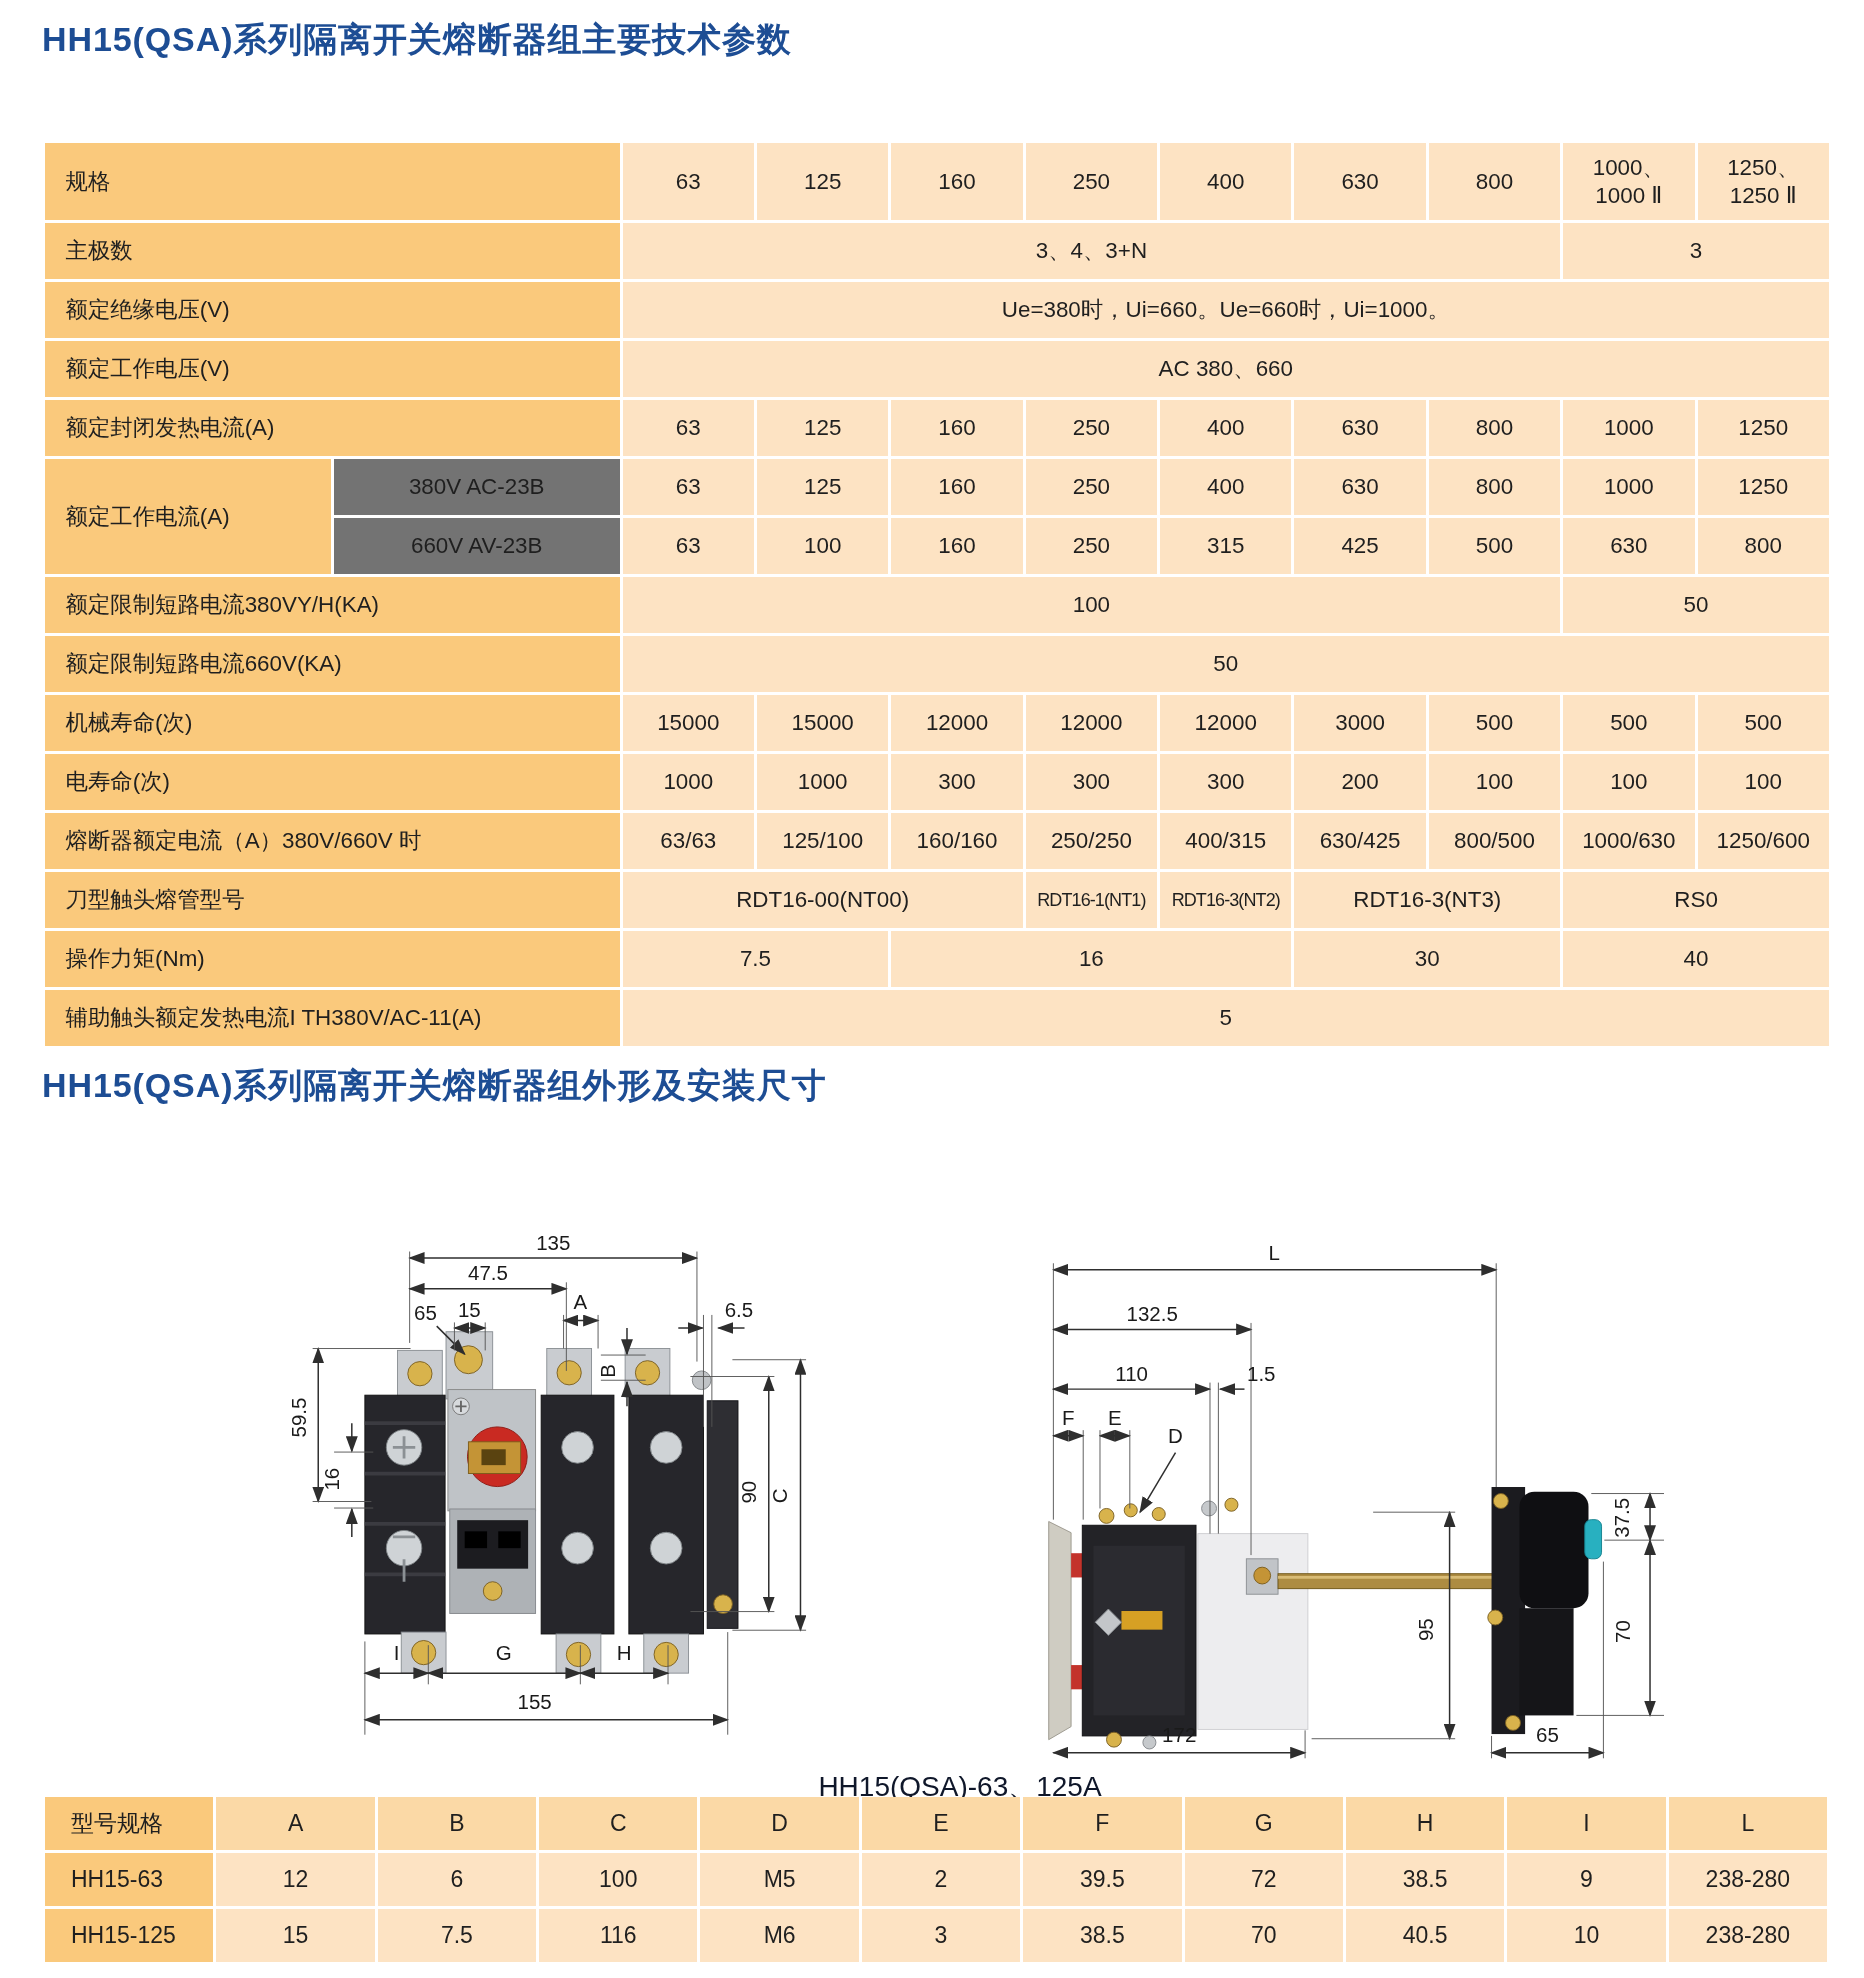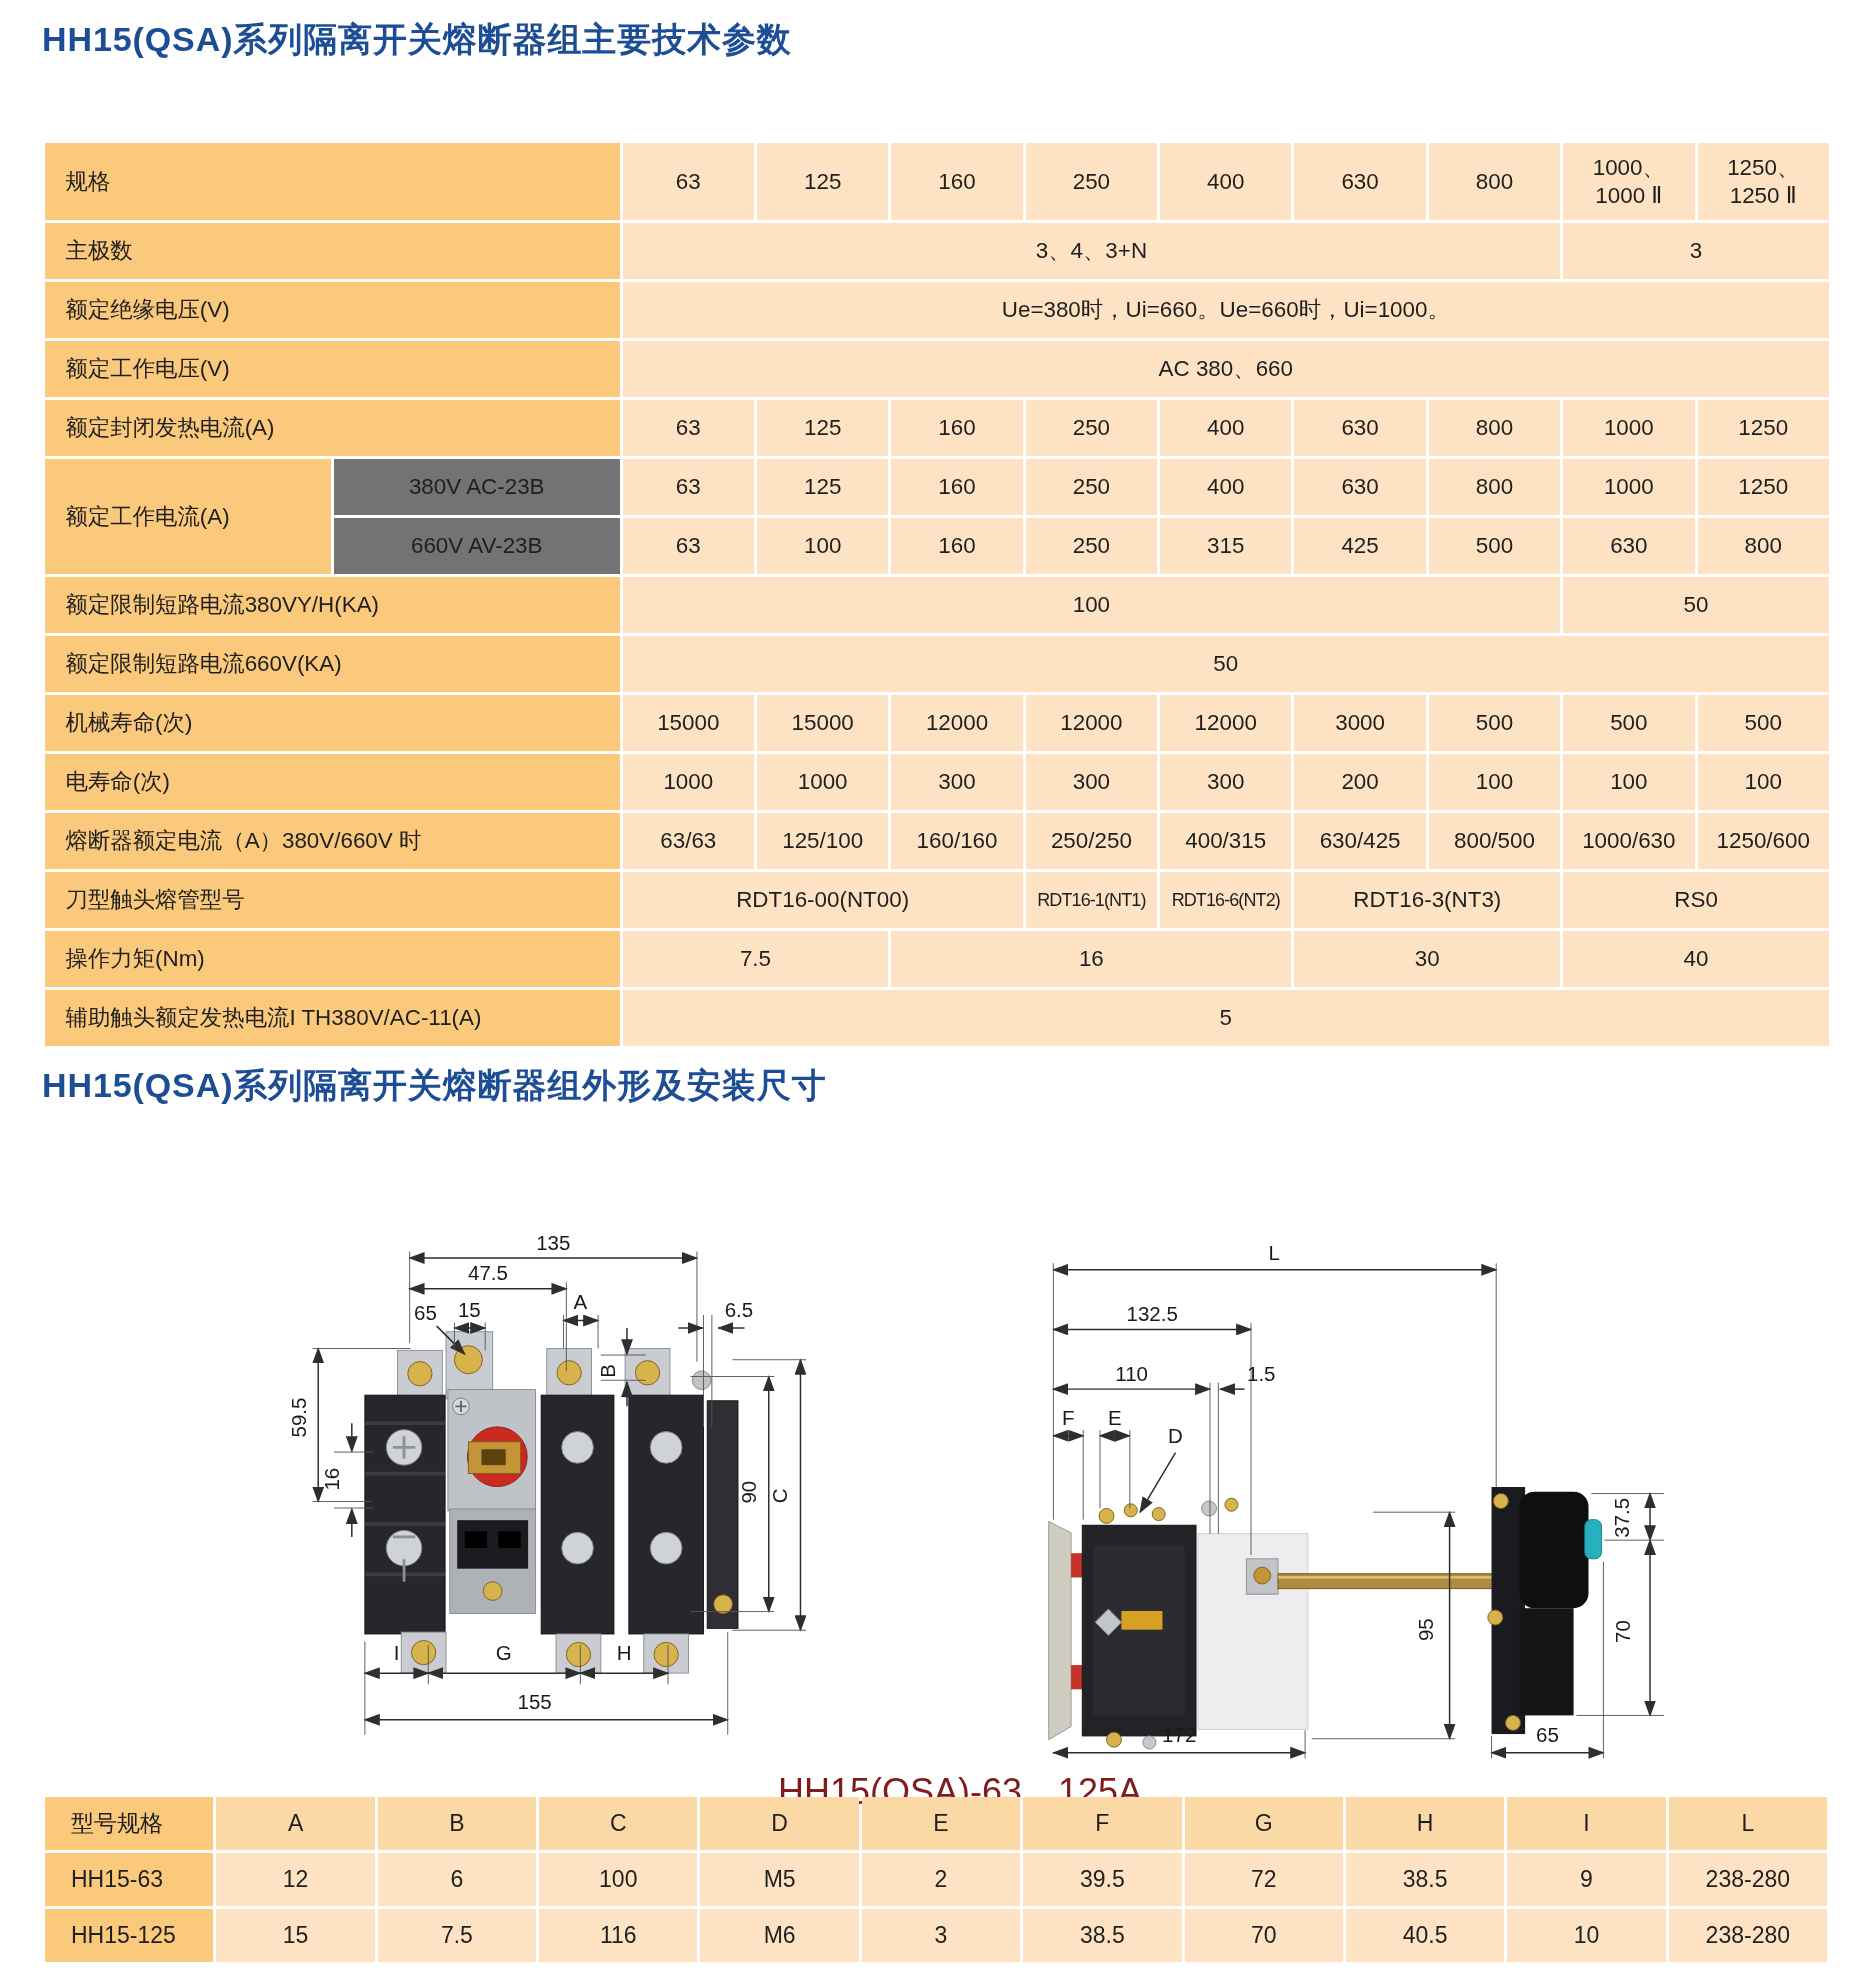--- a/index.html
+++ b/index.html
@@ -15,21 +15,21 @@
   .d{background:#fac97c;text-align:left;padding-left:20.5px;}
   .s{background:#737373;text-align:center;}
   .c{background:#fde3c3;text-align:center;white-space:pre-line;}
   .hd{background:#fbd9a6;text-align:center;}
   .small{font-size:18px;letter-spacing:-0.9px;}
   .rowtall td{height:75px;}
   .row td{height:54px;}
   #dim-table td{height:51px;font-size:23px;}
   #dim-table .d{padding-left:26px;}
   .caption{position:absolute;left:960px;top:1768px;transform:translateX(-50%);
-           font-size:36px;color:#7f1d1d;white-space:nowrap;}
+           font-size:28px;color:#0f172a;white-space:nowrap;}
   svg text{font-family:"Liberation Sans","DejaVu Sans",sans-serif;font-size:22px;fill:#1a1a1a;}
   .dim{stroke:#2e2e2e;stroke-width:1.6;fill:none;}
   .ext{stroke:#555;stroke-width:1;fill:none;}
 </style>
 </head>
 <body>
 
 <div class="page">
 
   <div id="title1" class="sec-title">HH15(QSA)系列隔离开关熔断器组主要技术参数</div>
@@ -155,21 +155,21 @@
       <td class="c">400/315</td>
       <td class="c">630/425</td>
       <td class="c">800/500</td>
       <td class="c">1000/630</td>
       <td class="c">1250/600</td>
     </tr>
     <tr class="row">
       <td colspan="2" class="d">刀型触头熔管型号</td>
       <td colspan="3" class="c">RDT16-00(NT00)</td>
       <td class="c small">RDT16-1(NT1)</td>
-      <td class="c small">RDT16-6(NT2)</td>
+      <td class="c small">RDT16-3(NT2)</td>
       <td colspan="2" class="c">RDT16-3(NT3)</td>
       <td colspan="2" class="c">RS0</td>
     </tr>
     <tr class="row">
       <td colspan="2" class="d">操作力矩(Nm)</td>
       <td colspan="2" class="c">7.5</td>
       <td colspan="3" class="c">16</td>
       <td colspan="2" class="c">30</td>
       <td colspan="2" class="c">40</td>
     </tr>

